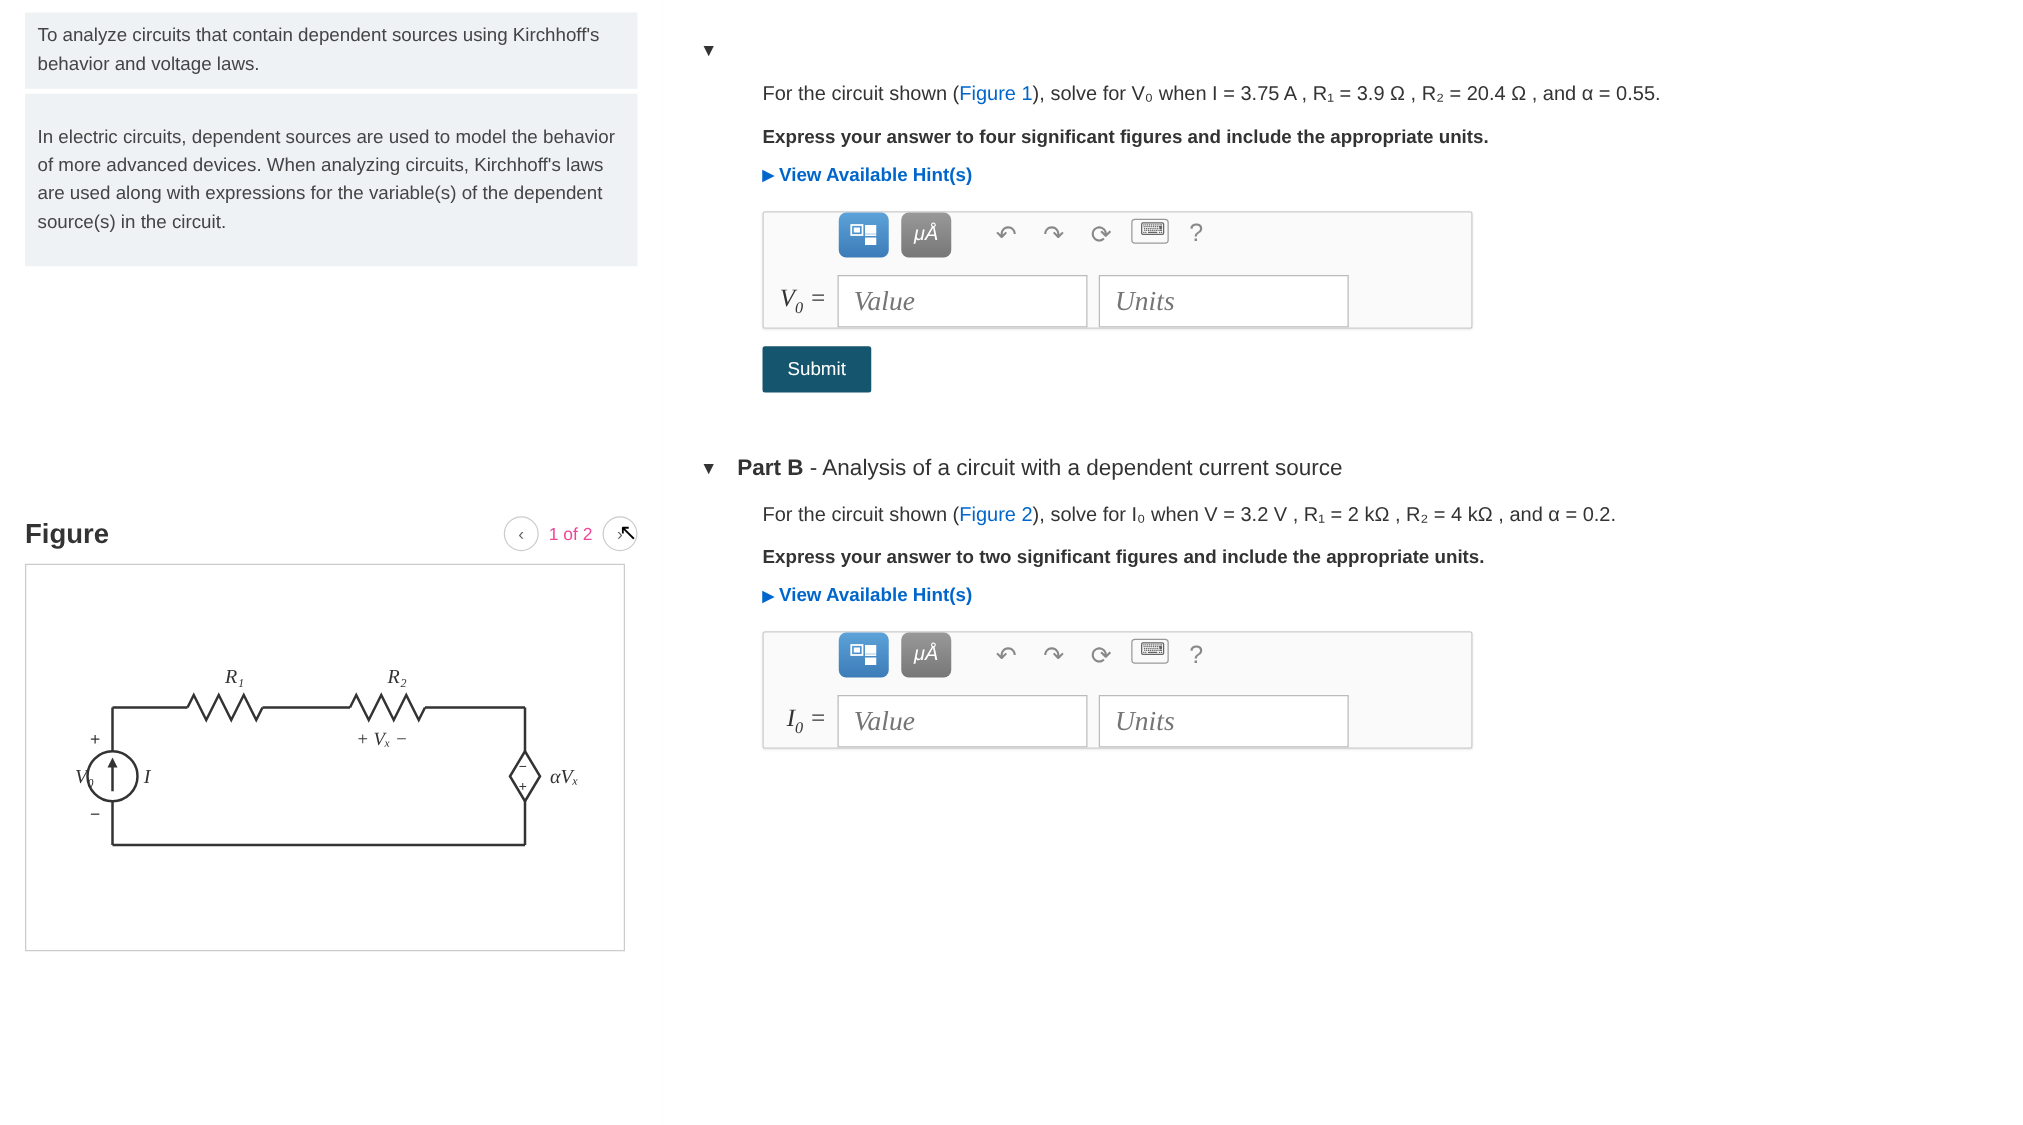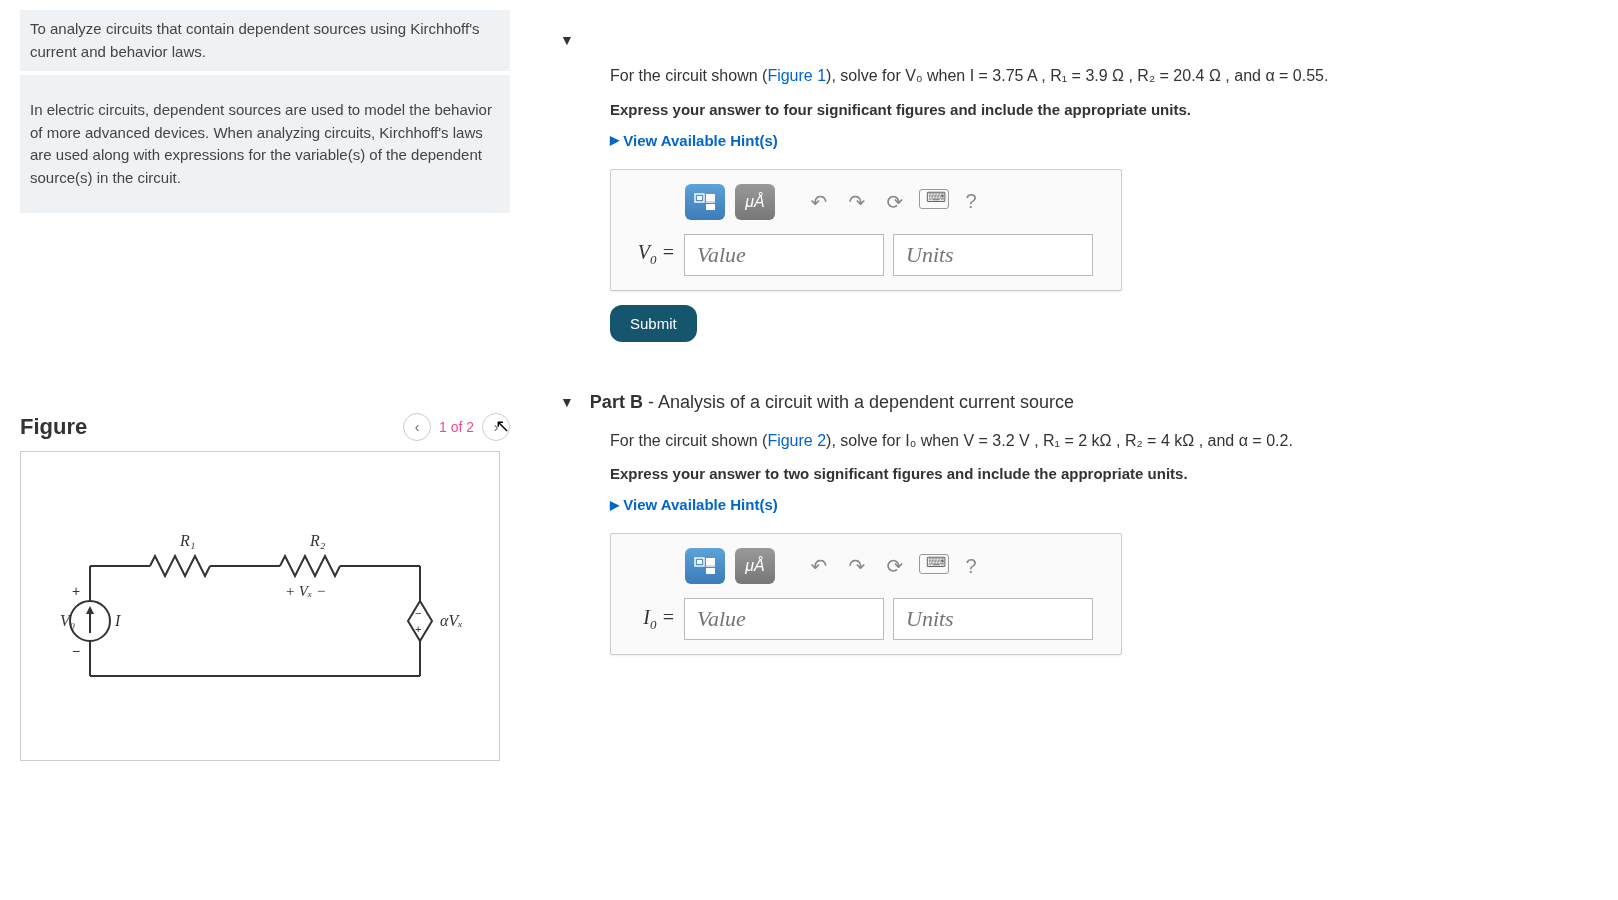--- a/index.html
+++ b/index.html
@@ -20,43 +20,43 @@
 .part-header { display: flex; align-items: flex-start; padding: 20px 0 15px; }
 .part-caret { color: #333; font-size: 14px; margin-right: 16px; margin-top: 2px; }
 .part-title { font-size: 18px; color: #333; }
 .part-title b { font-weight: bold; }
 .part-content { padding-left: 50px; }
 .problem-text { color: #333; line-height: 1.6; margin-bottom: 12px; font-size: 16px; }
 .figlink { color: #0066cc; }
 .instr { font-weight: bold; color: #333; margin-bottom: 14px; font-size: 15px; }
 .hints-link { color: #0066cc; font-weight: bold; cursor: pointer; display: flex; align-items: center; gap: 4px; margin-bottom: 20px; }
 .hints-caret { font-size: 12px; }
-.answer-box { border: 1px solid #ccc; background: #fafafa; padding: 14px; width: 512px; border-radius: 2px; margin-bottom: 14px; box-shadow: 0 1px 2px rgba(0,0,0,0.08); }
+.answer-box { border: 1px solid #ccc; background: #fafafa; width: 568px; border-radius: 2px; margin-bottom: 14px; box-shadow: 0 1px 2px rgba(0,0,0,0.08); }
 .toolbar-row { display: flex; align-items: center; gap: 10px; margin-bottom: 14px; padding-left: 60px; }
 .tool-btn { width: 40px; height: 36px; border-radius: 6px; display: flex; align-items: center; justify-content: center; font-size: 16px; cursor: pointer; }
 .tool-btn.tmpl { background: linear-gradient(#5da2d9,#3c7cb8); color: #fff; }
 .tool-btn.symb { background: linear-gradient(#999,#777); color: #fff; font-style: italic; }
 .tool-spacer { width: 10px; }
 .tool-icon { color: #888; font-size: 20px; cursor: pointer; width: 28px; text-align: center; }
 .kbd-icon { width: 30px; height: 20px; border: 1px solid #999; border-radius: 3px; display: inline-block; position: relative; }
 .kbd-icon::before { content: "⌨"; font-size: 14px; position: absolute; left: 6px; top: -1px; color: #666; }
 .input-row { display: flex; align-items: center; gap: 9px; }
 .var-label { font-style: italic; font-size: 20px; color: #333; font-family: Georgia, serif; width: 50px; text-align: right; }
 .var-label sub { font-size: 13px; }
 .val-input { height: 42px; border: 1px solid #bbb; background: #fff; font-family: Georgia, serif; font-style: italic; font-size: 22px; color: #aaa; padding: 0 12px; }
 .val-input.value { width: 200px; font-style: italic; }
 .val-input.units { width: 200px; }
-.submit-btn { background: #15556e; color: #fff; border: none; padding: 10px 20px; font-size: 15px; cursor: pointer; border-radius: 12px; }
+.submit-btn { background: #15556e; color: #fff; border: none; padding: 10px 20px; font-size: 15px; cursor: pointer; border-radius: 2px; }
 .cursor-arrow { position: absolute; left: 495px; top: 415px; font-size: 18px; color: #000; pointer-events: none; }
 </style>
 </head>
 <body>
 
 <div class="left-panel">
-  <div class="intro">To analyze circuits that contain dependent sources using Kirchhoff's current and behavior laws.</div>
+  <div class="intro">To analyze circuits that contain dependent sources using Kirchhoff's behavior and voltage laws.</div>
   <div class="intro2">In electric circuits, dependent sources are used to model the behavior of more advanced devices. When analyzing circuits, Kirchhoff's laws are used along with expressions for the variable(s) of the dependent source(s) in the circuit.</div>
 
   <div class="figure-section">
     <div class="figure-header">
       <div class="figure-title">Figure</div>
       <div class="figure-nav">
         <div class="nav-btn">‹</div>
         <div class="nav-text">1 of 2</div>
         <div class="nav-btn">›</div>
       </div>

